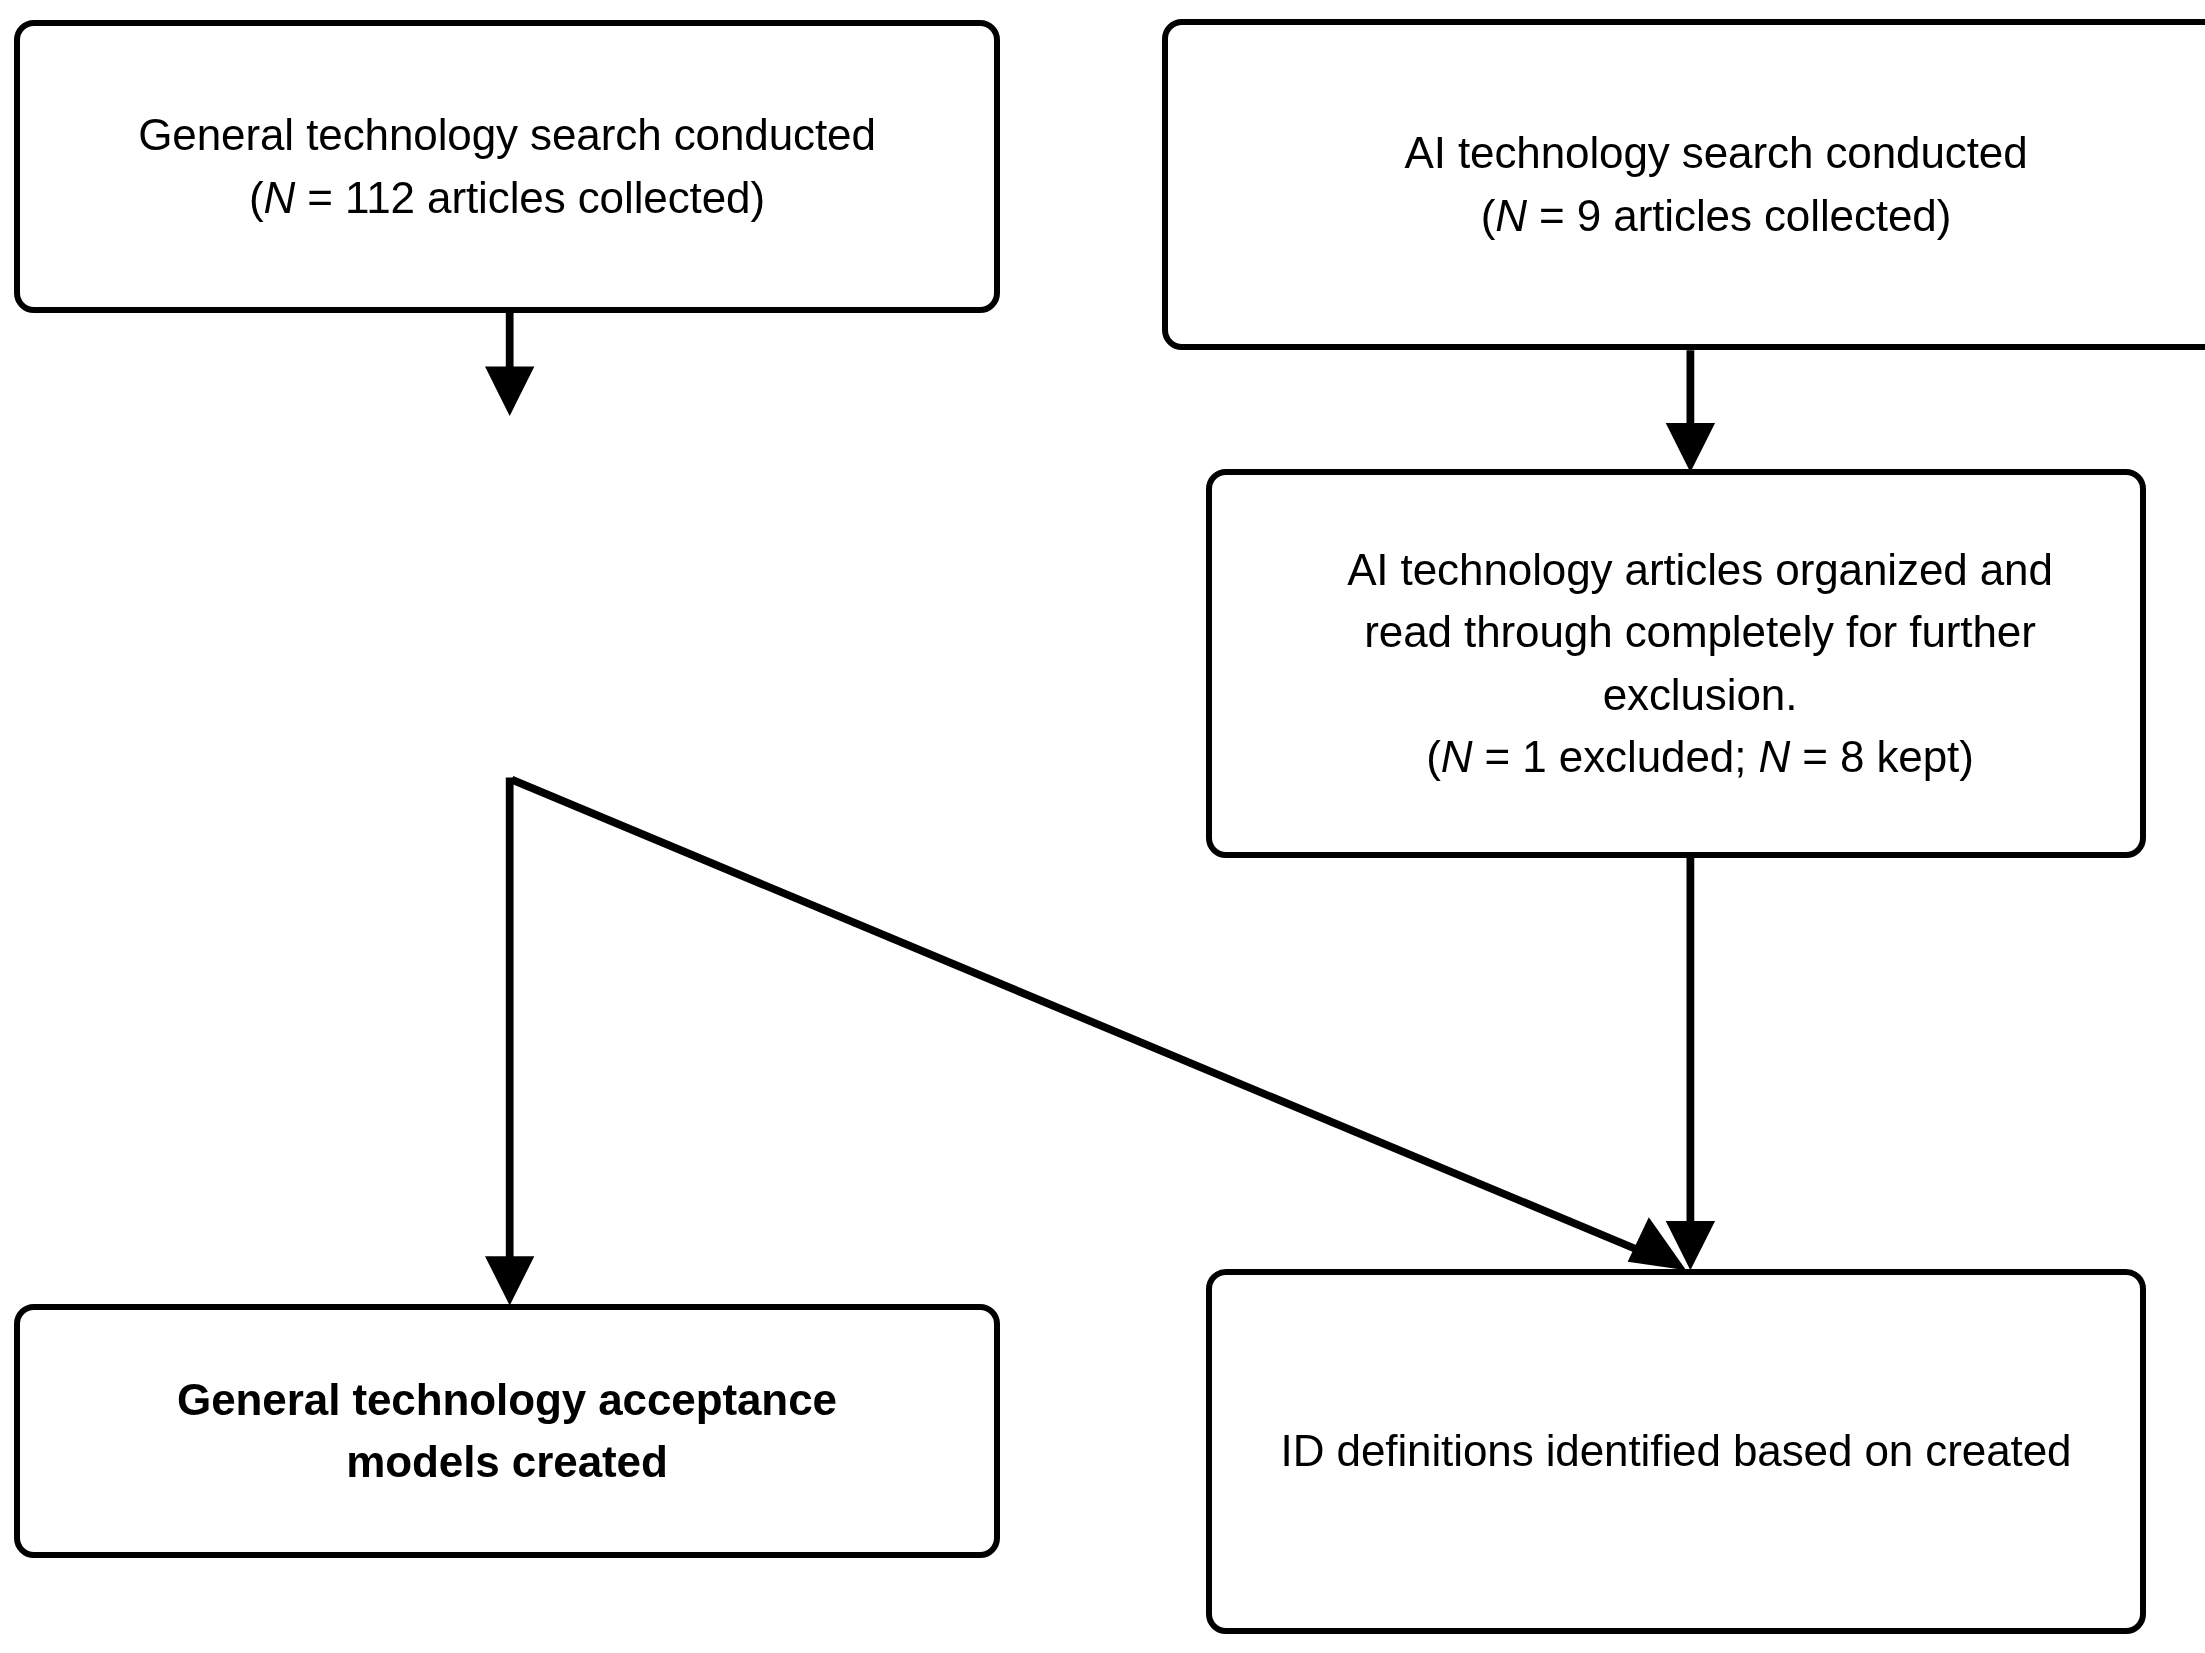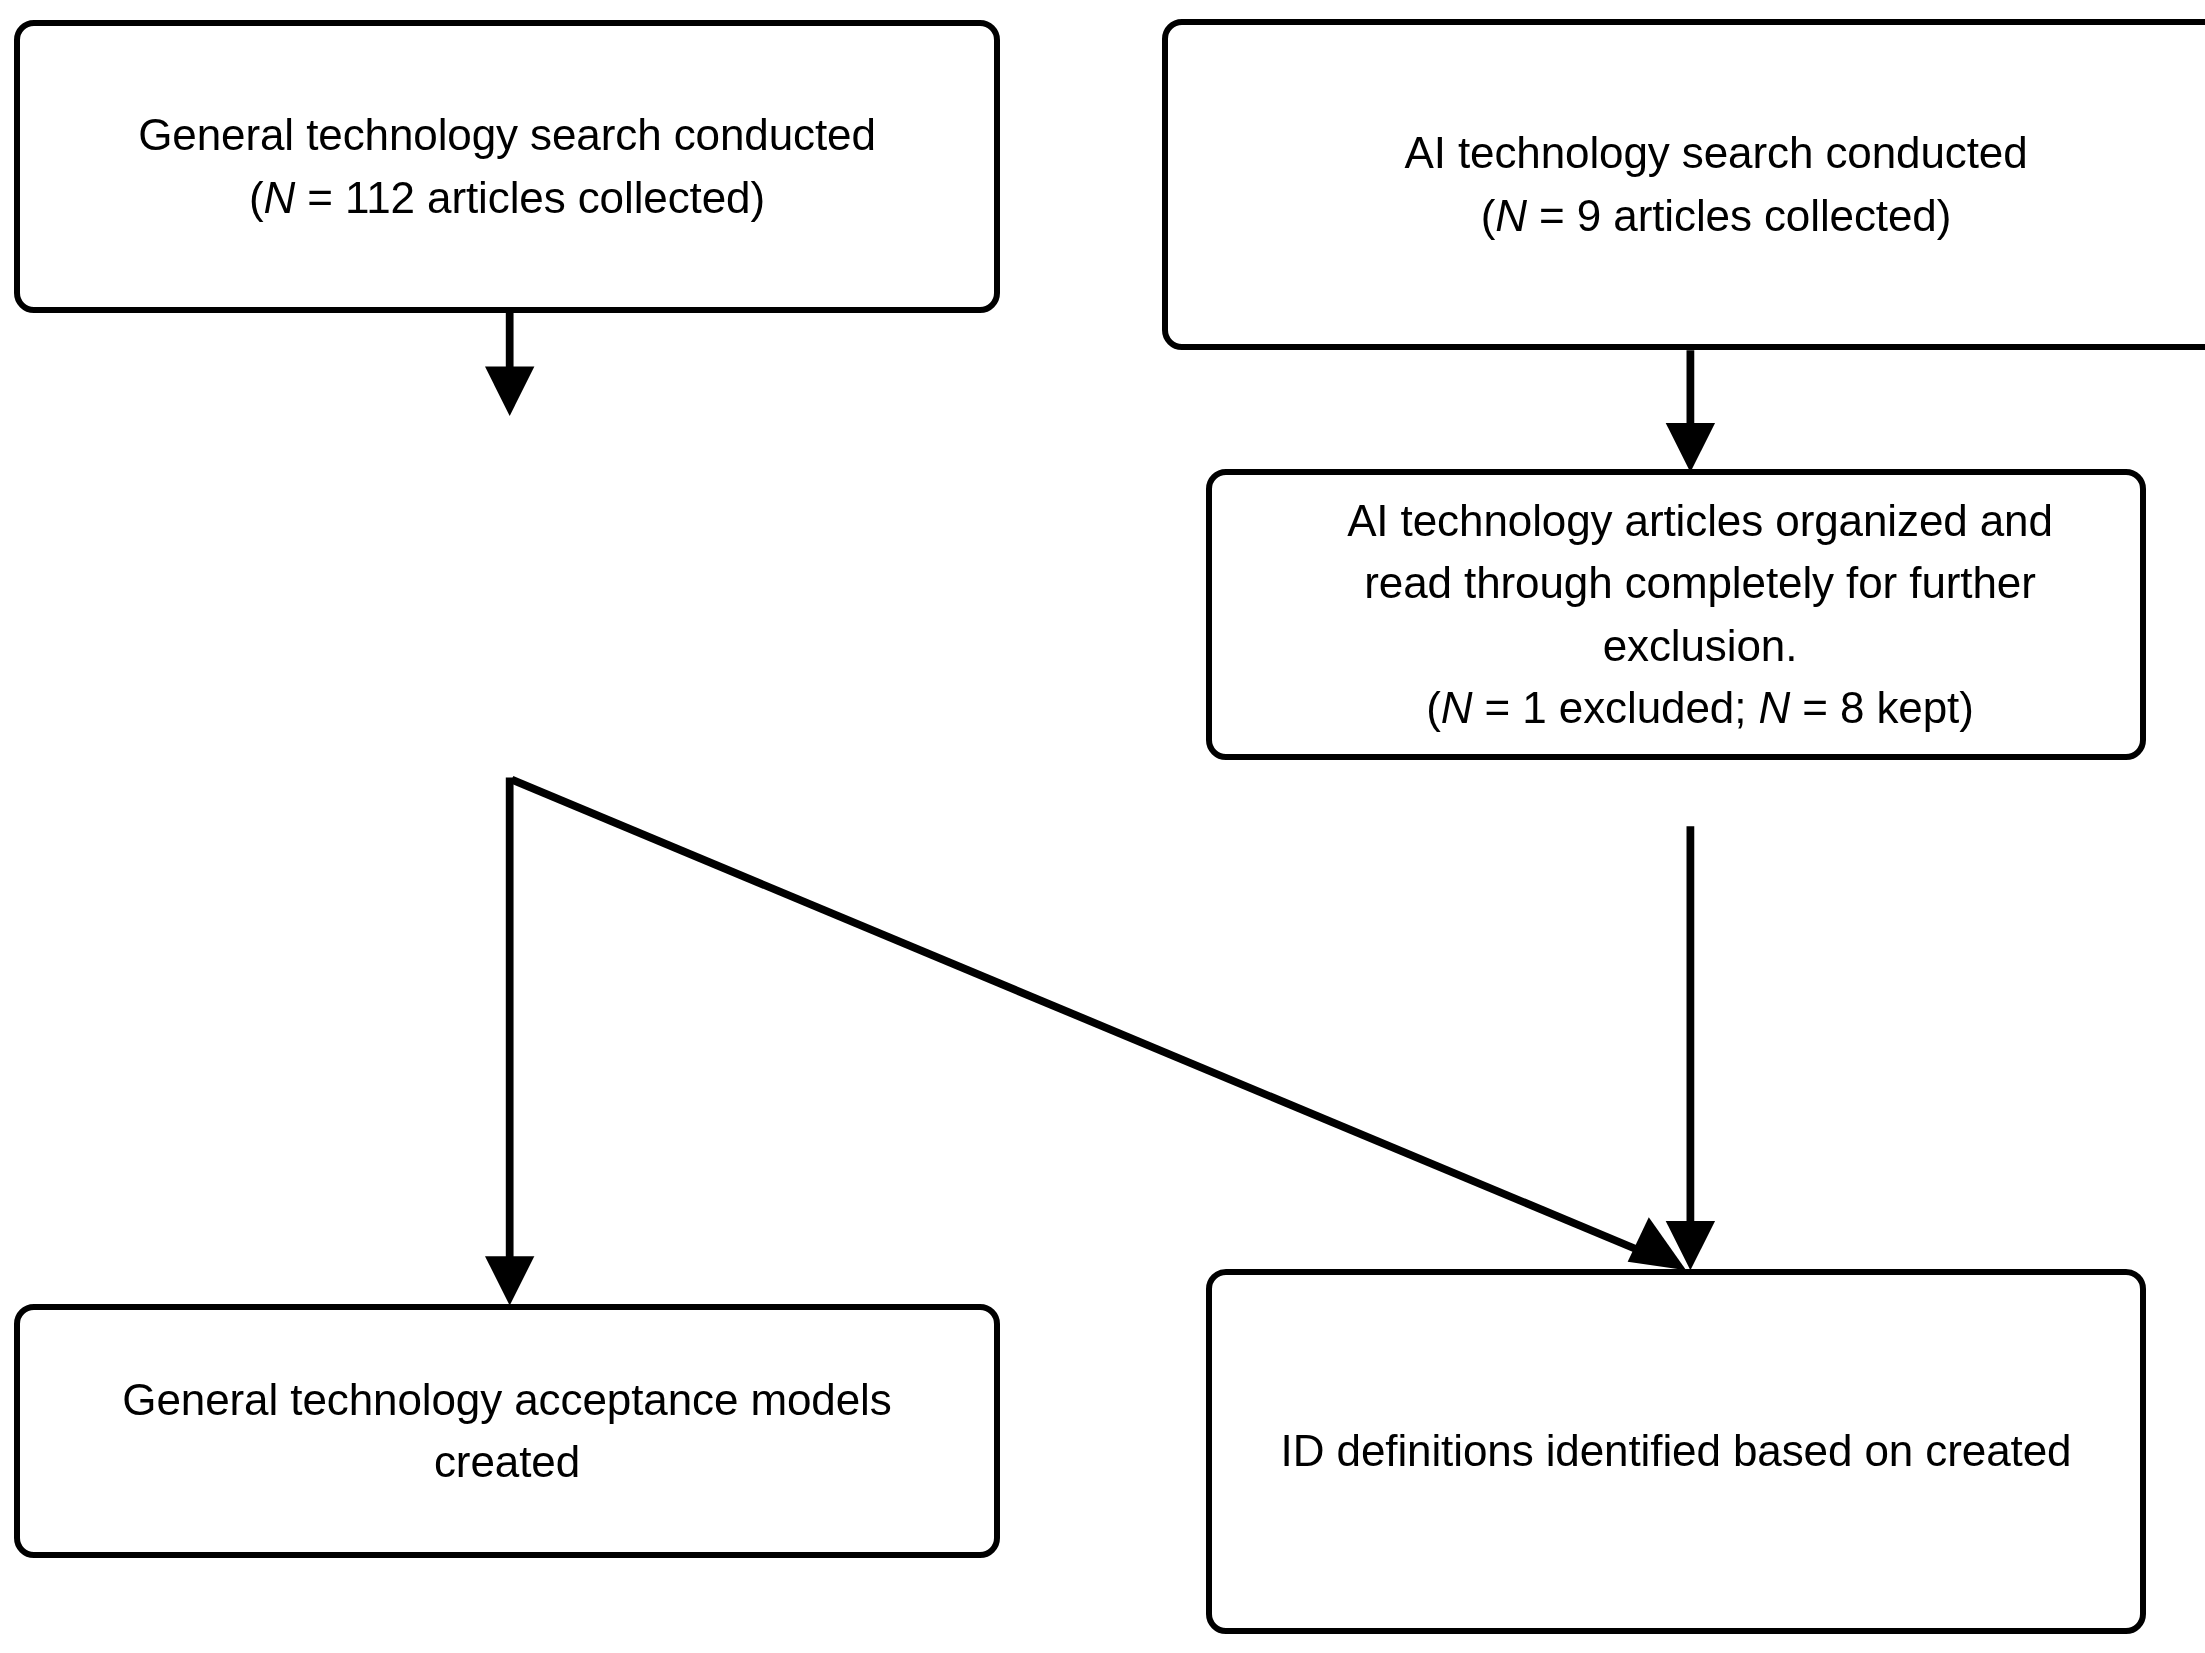--- a/index.html
+++ b/index.html
@@ -47,27 +47,27 @@
     font-size: 44px;
     line-height: 1.42;
     color: #000000;
     letter-spacing: -0.1px;
     white-space: pre-line;
   }
   
   #node-general-search      { left: 14px;   top: 20px;   width: 986px; height: 293px; }
   #node-ai-search           { left: 1162px; top: 19px;   width: 1108px; height: 331px; }
   #node-general-organized   { left: 14px;   top: 412px;  width: 986px; height: 365px; }
-  #node-ai-organized        { left: 1206px; top: 469px;  width: 940px; height: 291px; padding-left: 48px; }
+  #node-ai-organized        { left: 1206px; top: 469px;  width: 940px; height: 389px; padding-left: 48px; }
   #node-general-models      { left: 14px;   top: 1304px; width: 986px; height: 254px; }
   #node-id-definitions      { left: 1206px; top: 1269px; width: 940px; height: 365px; }
 
   #node-general-organized .node-text { padding: 0 85px; }
   #node-ai-organized .node-text      { padding: 0 78px; }
-  #node-general-models .node-text    { padding: 0 85px; }
+  #node-general-models .node-text    { padding: 0 85px; font-weight: bold; }
 
   .edge-line { stroke: #000000; stroke-width: 11; fill: none; }
   .edge-head { fill: #000000; }
 </style>
 </head>
 <body>
 
 <div id="canvas">
 
   <svg id="edges" viewBox="0 0 3128 2345">

